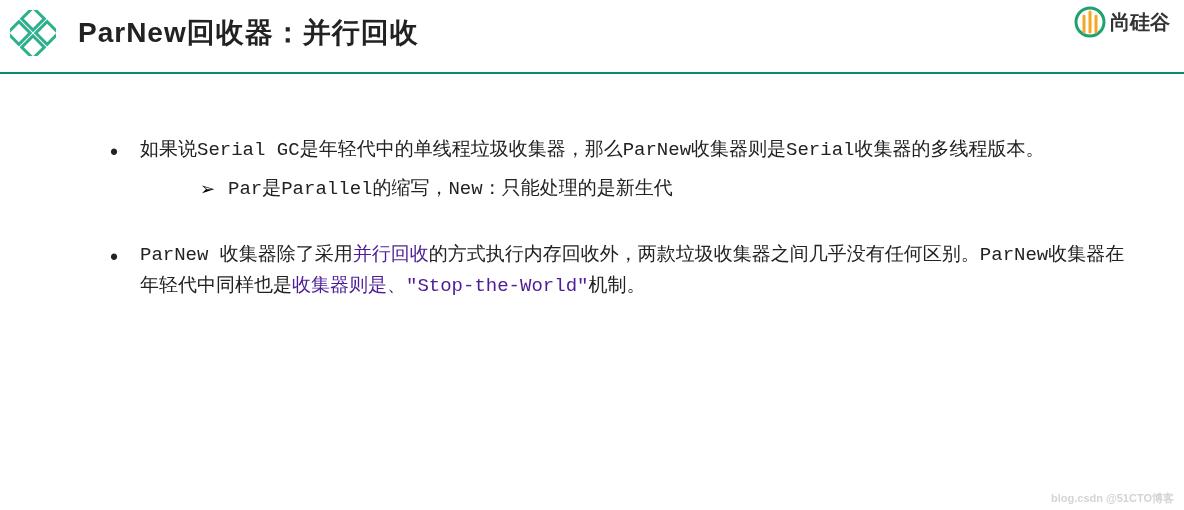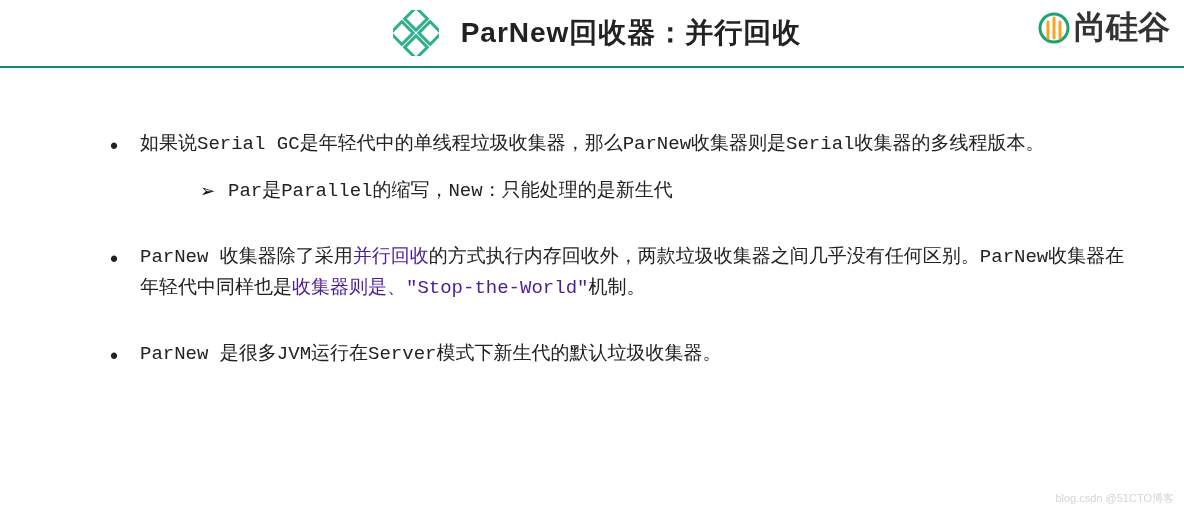--- a/index.html
+++ b/index.html
@@ -7,24 +7,23 @@
       width: 1184px;
       height: 510px;
       background: #ffffff;
       font-family: "Microsoft YaHei", "SimSun", Arial, sans-serif;
       position: relative;
       overflow: hidden;
     }
     .header {
       display: flex;
       align-items: center;
-      padding: 10px 0 10px 10px;
+      padding: 10px 0 16px 10px;
       border-bottom: 2px solid #0a8a6e;
       position: relative;
-      justify-content: center;
     }
     .header-icon {
       width: 46px;
       height: 46px;
       margin-right: 22px;
       flex-shrink: 0;
     }
     .title {
       font-size: 28px;
       font-weight: bold;
@@ -37,21 +36,21 @@
       top: 6px;
       display: flex;
       align-items: center;
       gap: 4px;
     }
     .brand-icon {
       width: 32px;
       height: 32px;
     }
     .brand-text {
-      font-size: 32px;
+      font-size: 20px;
       font-weight: bold;
       color: #333;
     }
     .content {
       padding: 60px 45px 0 100px;
       font-size: 19px;
       color: #222;
       line-height: 1.6;
     }
     .bullet-item {
@@ -62,21 +61,21 @@
     .bullet-item::before {
       content: "•";
       position: absolute;
       left: 10px;
       top: 0;
       font-size: 23px;
     }
     .sub-item {
       position: relative;
       padding-left: 88px;
-      margin-top: 16px;
+      margin-top: 8px;
     }
     .sub-item::before {
       content: "➢";
       position: absolute;
       left: 60px;
       top: 2px;
       font-size: 18px;
       color: #000;
     }
     .mono {
@@ -84,20 +83,21 @@
     }
     .hl {
       color: #4c1d95;
     }
     .watermark {
       position: absolute;
       right: 10px;
       bottom: 4px;
       font-size: 11px;
       color: #d4d4d4;
+      font-weight: bold;
     }
   </style>
 </head>
 <body>
 
 <div class="header">
   <span class="header-icon">
     <svg viewBox="0 0 46 46" width="46" height="46">
       <g transform="translate(23,23) rotate(45)">
         <rect x="-18" y="-18" width="16" height="16" fill="none" stroke="#2db08c" stroke-width="3"></rect>
@@ -116,17 +116,16 @@
       </svg>
     </span>
     <span class="brand-text">尚硅谷</span>
   </div>
 </div>
 
 <div class="content">
   <div id="bullets">
       <div class="bullet-item"><span>如果说</span><span class="mono">Serial GC</span><span>是年轻代中的单线程垃圾收集器，那么</span><span class="mono">ParNew</span><span>收集器则是</span><span class="mono">Serial</span><span>收集器的多线程版本。</span><div class="sub-item"><span class="mono">Par</span><span>是</span><span class="mono">Parallel</span><span>的缩写，</span><span class="mono">New</span><span>：只能处理的是新生代</span></div></div>
       <div class="bullet-item"><span class="mono">ParNew </span><span>收集器除了采用</span><span class="hl">并行回收</span><span>的方式执行内存回收外，两款垃圾收集器之间几乎没有任何区别。</span><span class="mono">ParNew</span><span>收集器在年轻代中同样也是</span><span class="hl">收集器则是</span><span class="hl">、</span><span class="hl mono">"Stop-the-World"</span><span>机制。</span></div>
-      <div class="bullet-item"><span class="mono">ParNew </span><span>是很多</span><span class="mono">JVM</span><span>运行在</span><span class="mono">Server</span><span>模式下新生代的默认垃圾收集器。</span></div>
     </div>
 </div>
 
 <div class="watermark">blog.csdn @51CTO博客</div>
 
 </body></html>

